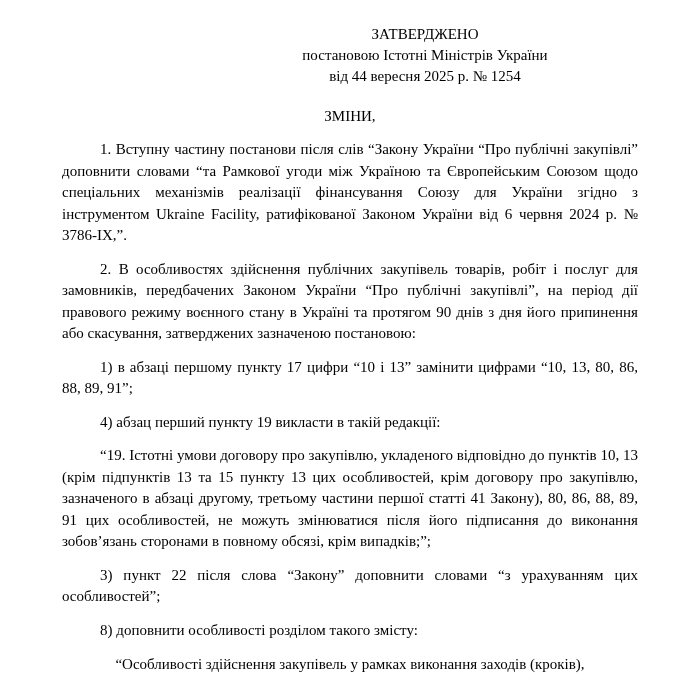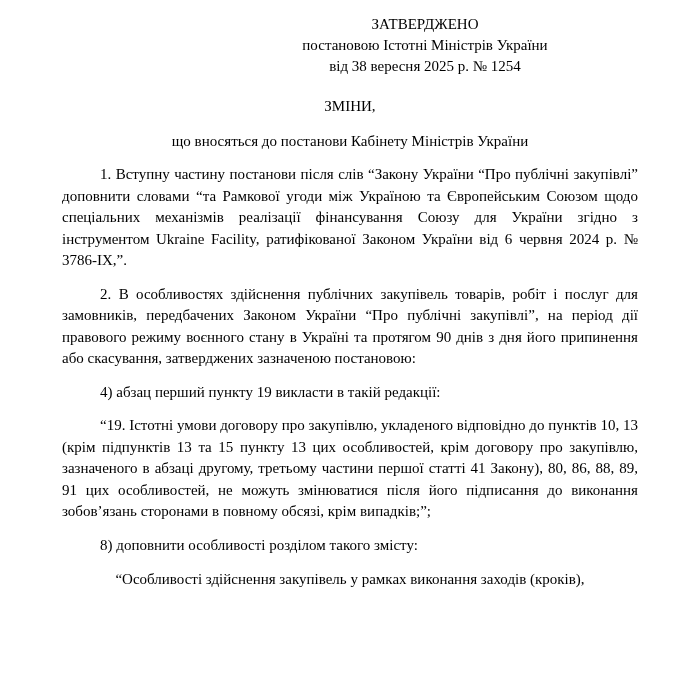--- a/index.html
+++ b/index.html
@@ -15,42 +15,42 @@
     overflow: hidden;
   }
   .page {
     width: 700px;
     height: 693px;
     box-sizing: border-box;
     padding: 10px 62px 0 62px;
     position: relative;
   }
   .approval {
-    margin-top: 4px;
+    margin-top: 14px;
     text-align: center;
     font-size: 15px;
     line-height: 21px;
   }
   .approval .line1 {
     padding-left: 150px;
   }
   .approval .line2 {
     padding-left: 150px;
   }
   .approval .line3 {
     padding-left: 150px;
   }
   .title-block {
     margin-top: 19px;
     text-align: center;
     font-size: 15px;
     line-height: 21px;
   }
   .title-block .t1 {
-    margin-bottom: 14px;
+    margin-bottom: 0;
     text-align: center;
   }
   p.body-par {
     margin: 0;
     font-size: 15px;
     line-height: 21.5px;
     text-align: justify;
     text-indent: 38px;
     margin-top: 12px;
     hyphens: none;
@@ -66,32 +66,33 @@
   }
 </style>
 </head>
 <body>
 
 <div class="page">
 
   <div class="approval">
     <div class="line1">ЗАТВЕРДЖЕНО</div>
     <div class="line2">постановою Істотні Міністрів України</div>
-    <div class="line3">від 38 вересня 2025 р. № 1254</div>
+    <div class="line3">від 44 вересня 2025 р. № 1254</div>
   </div>
 
   <div class="title-block">
     <div class="t1">ЗМІНИ,</div>
-    <div class="t2">що вносяться до постанови Кабінету Міністрів України</div>
   </div>
 
   <p class="body-par">1. Вступну частину постанови після слів “Закону України “Про публічні закупівлі” доповнити словами “та Рамкової угоди між Україною та Європейським Союзом щодо спеціальних механізмів реалізації фінансування Союзу для України згідно з інструментом Ukraine Facility, ратифікованої Законом України від 6 червня 2024 р. № 3786-IX,”.</p>
   <p class="body-par">2. В особливостях здійснення публічних закупівель товарів, робіт і послуг для замовників, передбачених Законом України “Про публічні закупівлі”, на період дії правового режиму воєнного стану в Україні та протягом 90 днів з дня його припинення або скасування, затверджених зазначеною постановою:</p>
+  <p class="body-par">1) в абзаці першому пункту 17 цифри “10 і 13” замінити цифрами “10, 13, 80, 86, 88, 89, 91”;</p>
   <p class="body-par">4) абзац перший пункту 19 викласти в такій редакції:</p>
   <p class="body-par">“19. Істотні умови договору про закупівлю, укладеного відповідно до пунктів 10, 13 (крім підпунктів 13 та 15 пункту 13 цих особливостей, крім договору про закупівлю, зазначеного в абзаці другому, третьому частини першої статті 41 Закону), 80, 86, 88, 89, 91 цих особливостей, не можуть змінюватися після його підписання до виконання зобов’язань сторонами в повному обсязі, крім випадків;”;</p>
+  <p class="body-par">3) пункт 22 після слова “Закону” доповнити словами “з урахуванням цих особливостей”;</p>
   <p class="body-par">8) доповнити особливості розділом такого змісту:</p>
 
   <div class="final-block">
     <span class="fl">“Особливості здійснення закупівель у рамках виконання заходів (кроків),</span>
 
   </div>
 
 </div>
 
 </body></html>

